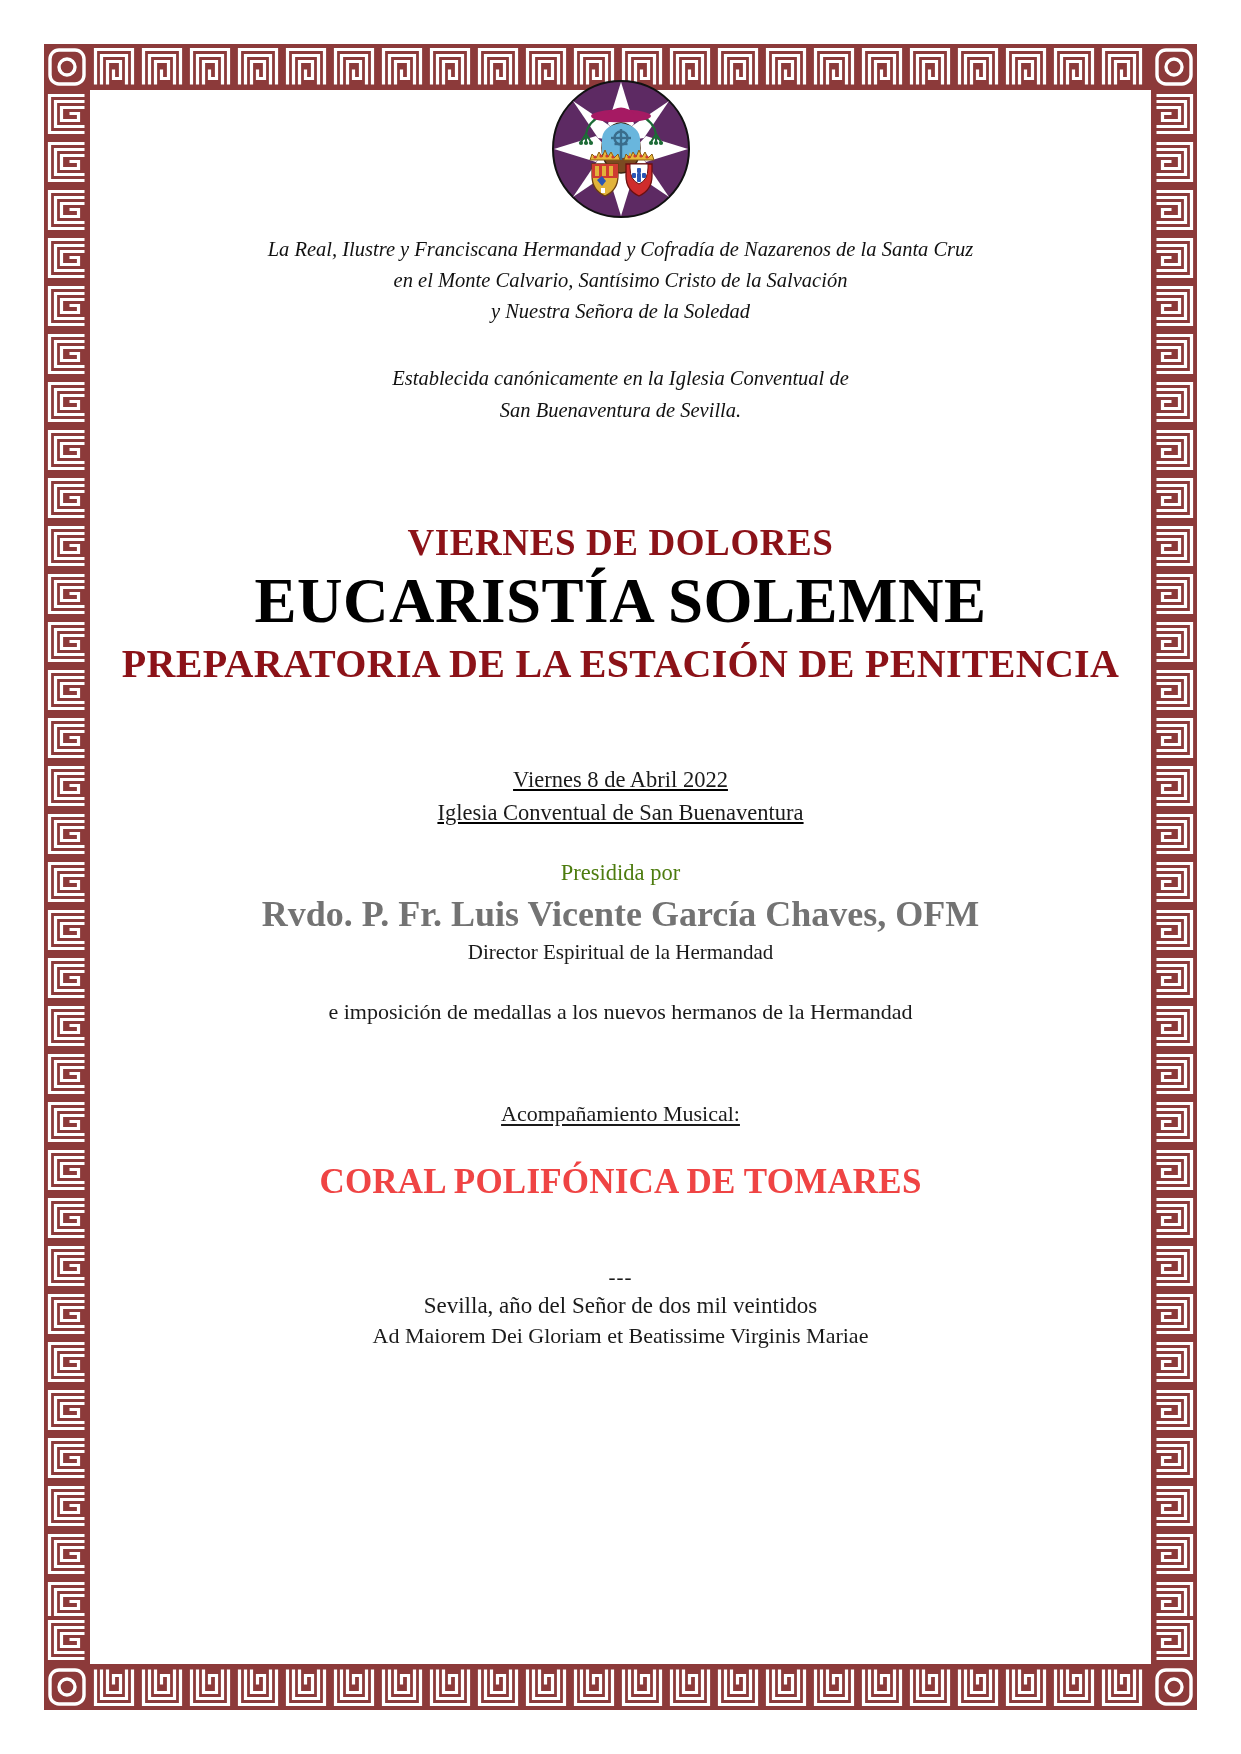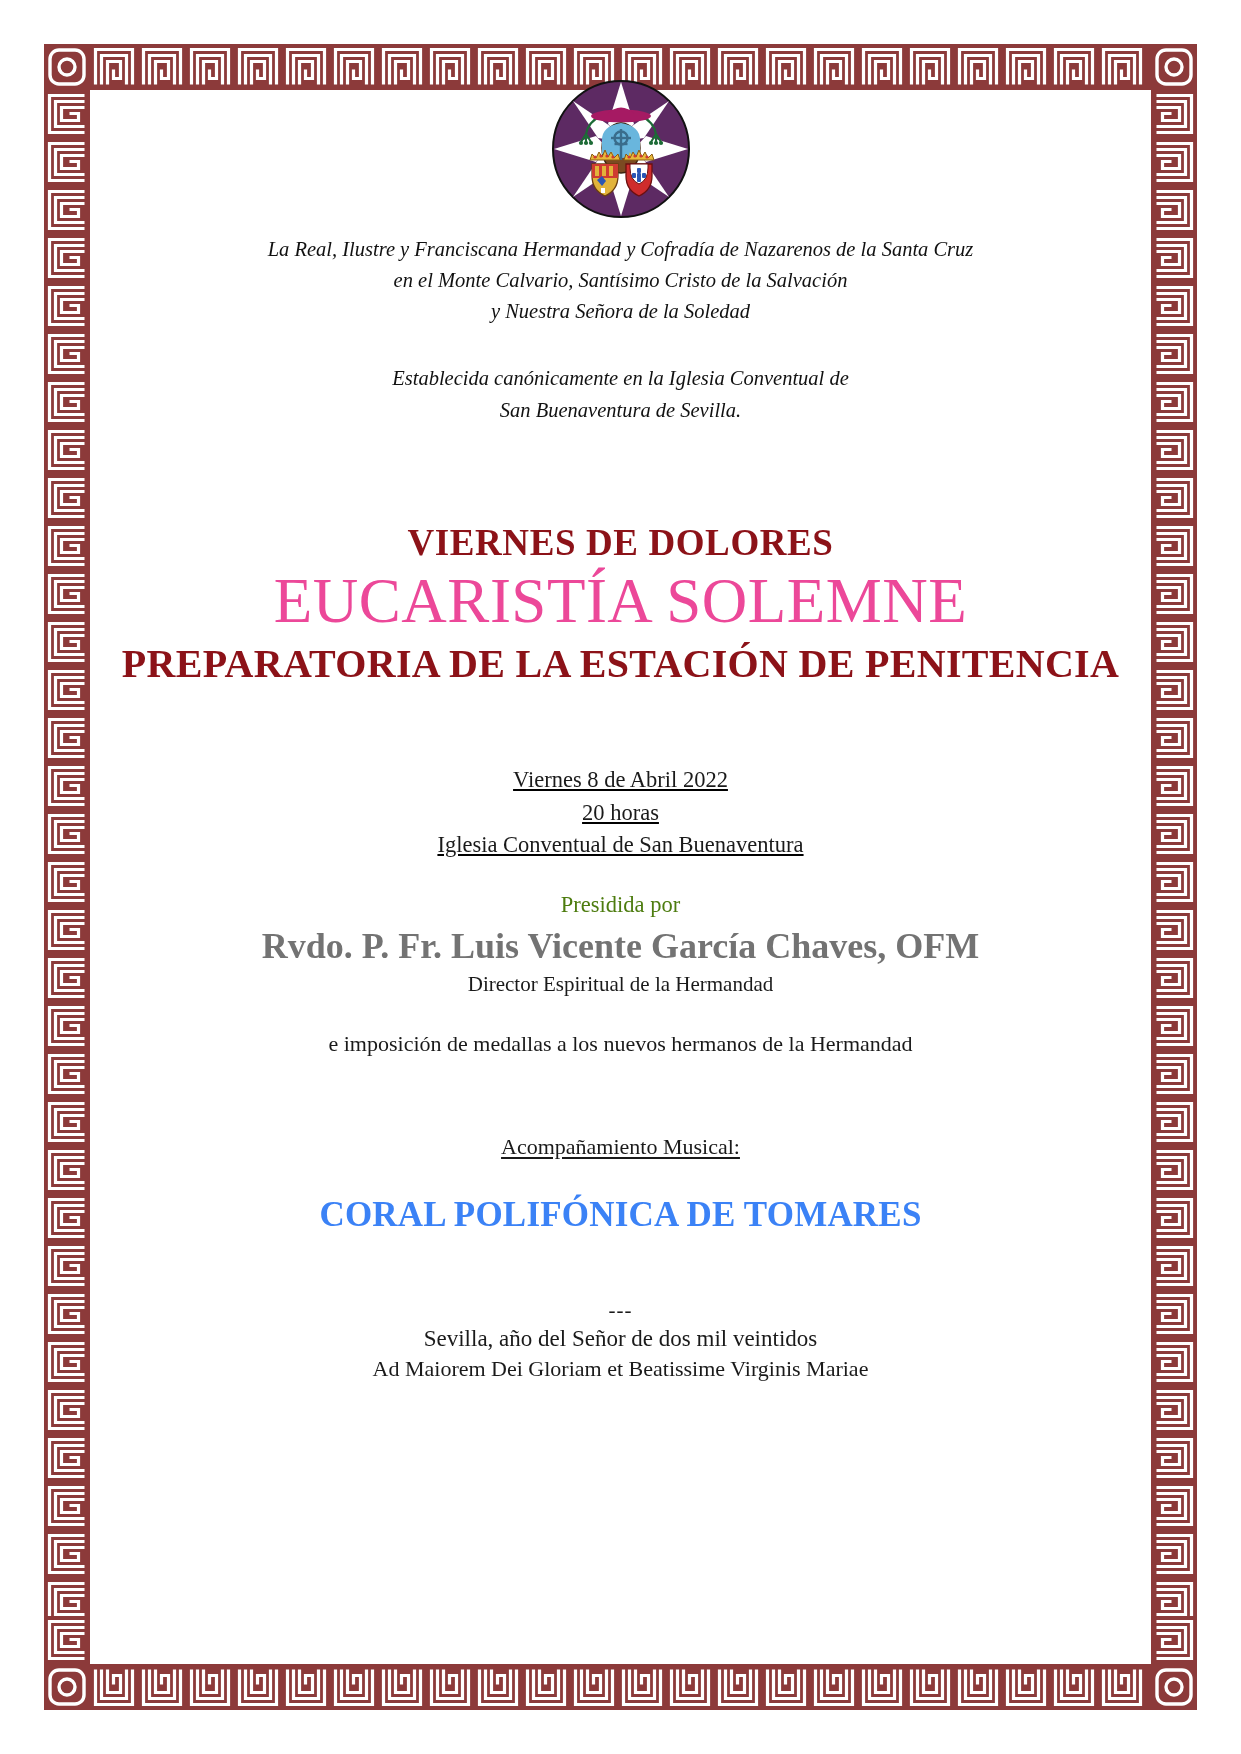--- a/index.html
+++ b/index.html
@@ -70,22 +70,22 @@
   .block-titles { margin-top: 96px; }
   .t-viernes {
     font-size: 37px;
     font-weight: bold;
     letter-spacing: 0.6px;
     color: #8c1218;
     line-height: 1.12;
   }
   .t-eucaristia {
     font-size: 63px;
-    font-weight: normal;
-    color: #ec4899;
+    font-weight: bold;
+    color: #000000;
     line-height: 1.16;
     margin-top: 2px;
     letter-spacing: 0.5px;
   }
   .t-preparatoria {
     font-size: 40px;
     font-weight: bold;
     color: #8c1218;
     line-height: 1.2;
     margin-top: 2px;
@@ -134,21 +134,21 @@
   .music-label {
     font-size: 22px;
     color: #1a1a1a;
     text-decoration: underline;
     text-underline-offset: 3px;
   }
   .music-name {
     margin-top: 34px;
     font-size: 35px;
     font-weight: bold;
-    color: #3b82f6;
+    color: #ef4444;
     letter-spacing: 0.2px;
     line-height: 1.2;
   }
 
   
   .block-footer { margin-top: 62px; }
   .footer-rule {
     font-size: 21px;
     color: #1a1a1a;
     letter-spacing: 1px;
@@ -437,21 +437,20 @@
     </div>
 
     <div class="block-titles">
       <div class="t-viernes">VIERNES DE DOLORES</div>
       <div class="t-eucaristia">EUCARISTÍA SOLEMNE</div>
       <div class="t-preparatoria">PREPARATORIA DE LA ESTACIÓN DE PENITENCIA</div>
     </div>
 
     <div class="block-when">
       <div class="when-line">Viernes 8 de Abril 2022</div>
-      <div class="when-line">20 horas</div>
       <div class="when-line">Iglesia Conventual de San Buenaventura</div>
     </div>
 
     <div class="block-presider">
       <div class="presided-by">Presidida por</div>
       <div class="presider-name">Rvdo. P. Fr. Luis Vicente García Chaves, OFM</div>
       <div class="presider-role">Director Espiritual de la Hermandad</div>
     </div>
 
     <div class="block-note">

